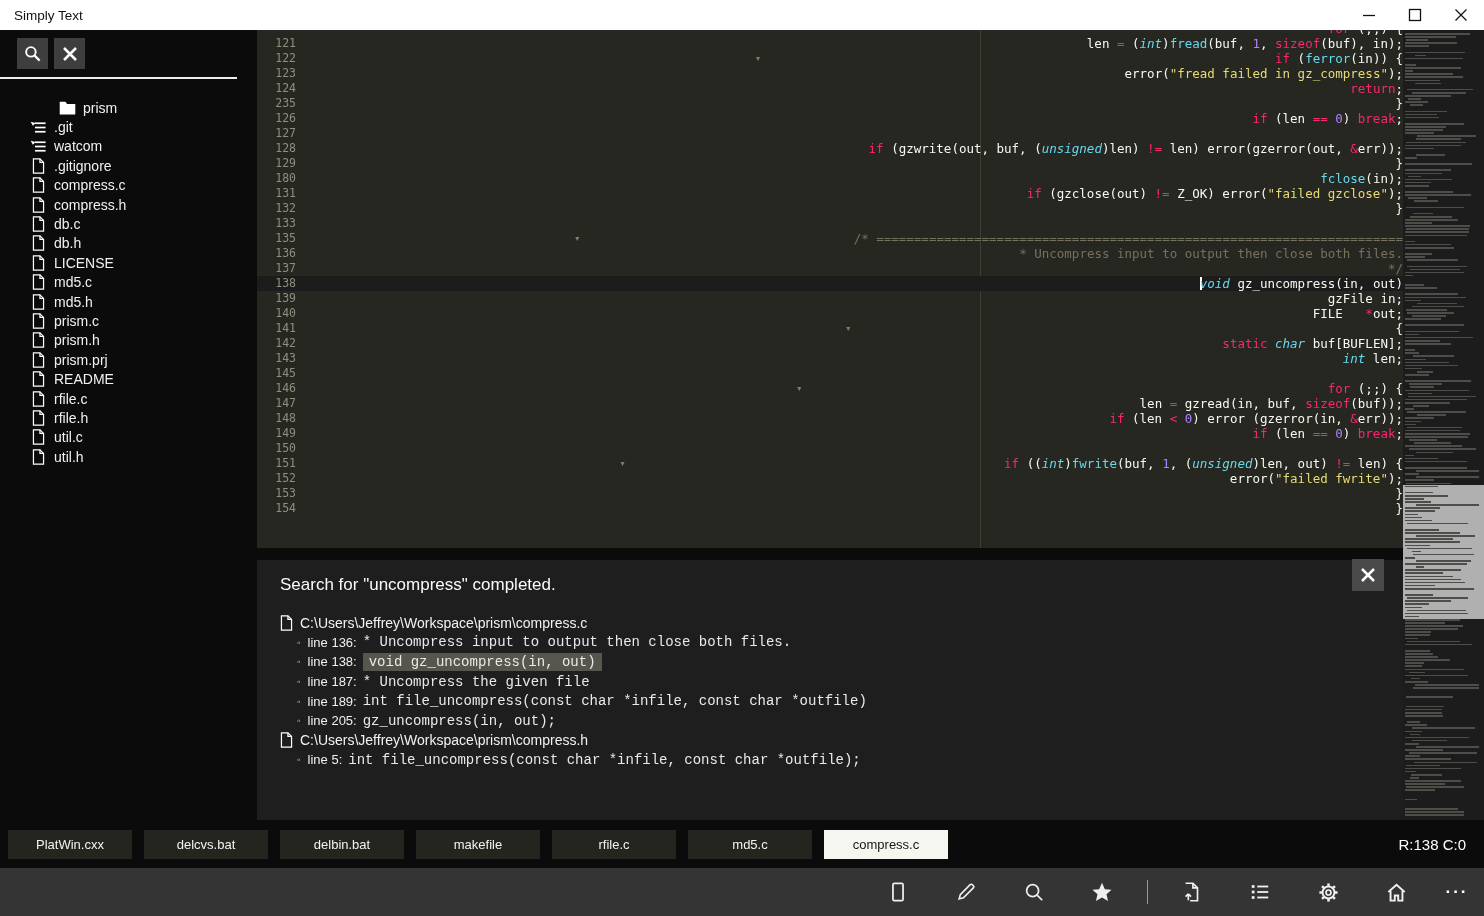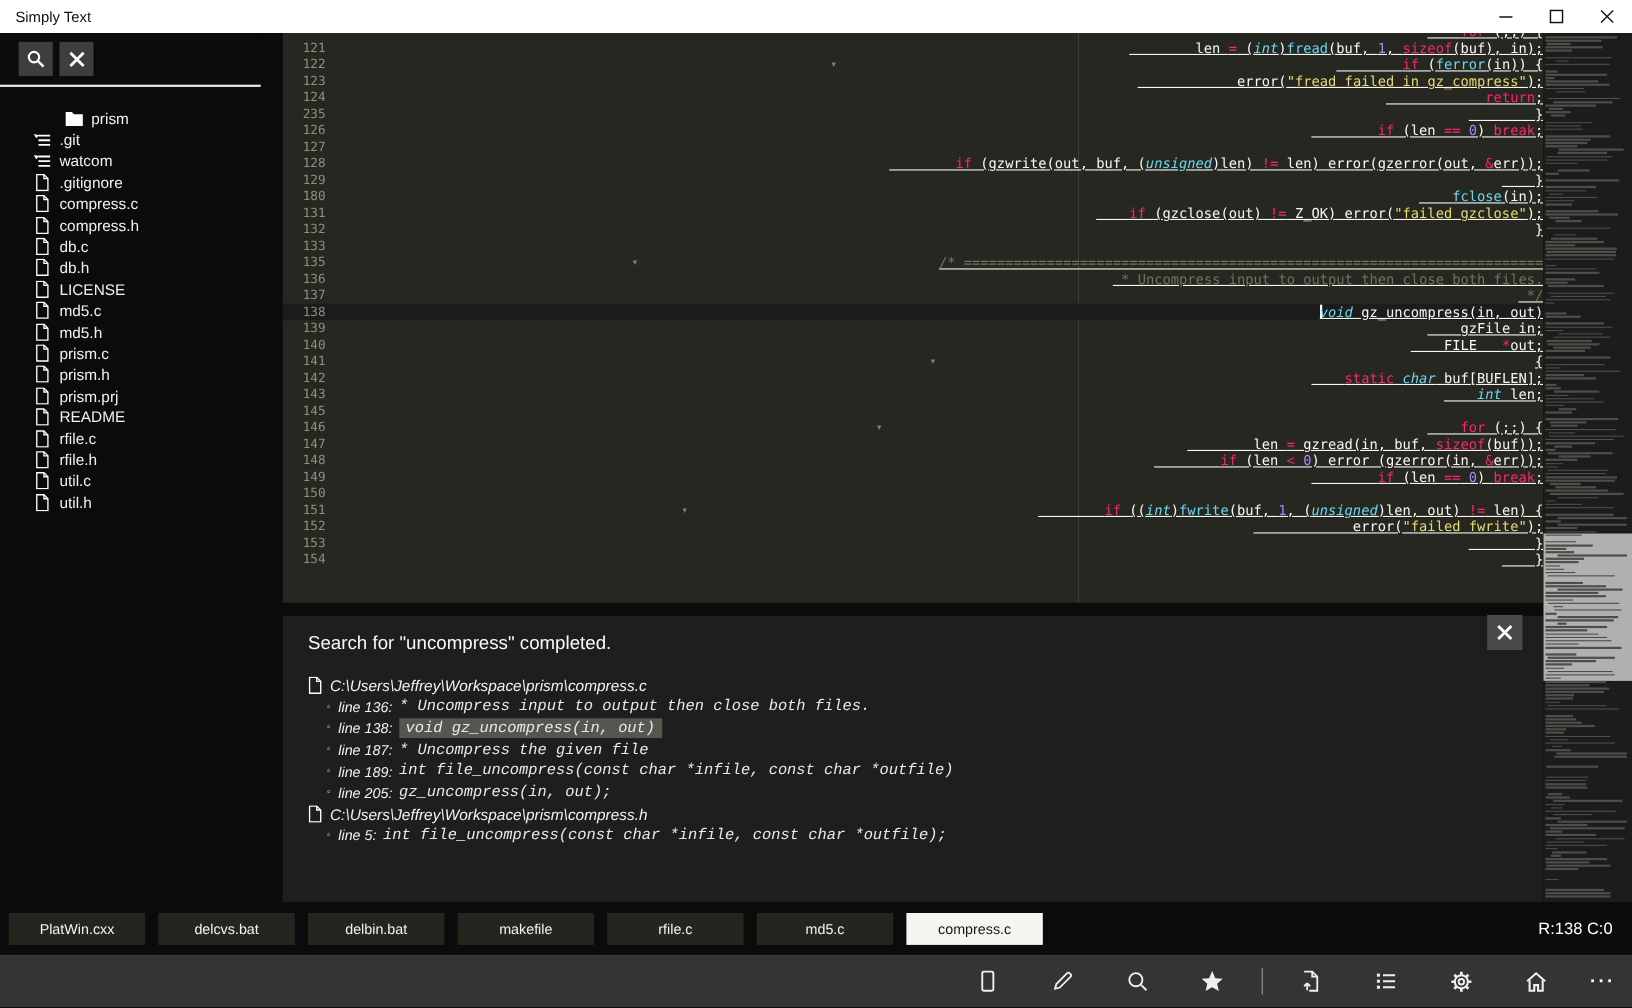--- a/index.html
+++ b/index.html
@@ -31,35 +31,35 @@
 
   
   .editor { position:absolute; left:257px; top:0; width:1146px; height:518px; background:#272721; overflow:hidden; }
   .ruler { position:absolute; left:723px; top:0; bottom:0; width:1px; background:#3e3e36; }
   #code-lines { position:relative; margin-top:-9px; }
   .crow { position:relative; display:flex; height:15px; line-height:15px;
           font-family:"DejaVu Sans Mono",monospace; font-size:12.5px; white-space:pre;justify-content:space-between; }
   .crow.current { background:#1c1c1c; }
   .crow .ln { flex:none; width:44px; text-align:right; padding-right:5px; color:#8f8f7e; font-size:11.5px; }
   .crow .fold { flex:none; width:13px; text-align:center; color:#80806f; font-size:8px; font-family:"DejaVu Sans",sans-serif; }
-  .crow .code { color:#f8f8f2;text-decoration:underline; }
+  .crow .code { color:#f8f8f2; }
   .tok-k { color:#f92672; }
   .tok-t { color:#66d9ef; font-style:italic; }
   .tok-f { color:#66d9ef; }
   .tok-s { color:#e6db74; }
   .tok-n { color:#ae81ff; }
   .tok-c { color:#75715e; }
   .cursor { display:inline-block; width:2px; height:13px; background:#ffffff; vertical-align:-2px; margin-right:-2px; }
 
   
   .search-panel { position:absolute; left:257px; top:530px; width:1146px; height:260px; background:#1e1e1e; color:#f0f0f0; }
   .panel-head { position:relative; height:36px; padding:15px 0 0 23px; }
   .panel-title { font-size:17px; color:#fafafa; }
   .panel-close { position:absolute; right:19px; top:-1px; width:32px; height:32px; background:#4a4a4a; display:flex; align-items:center; justify-content:center; }
-  #results { margin-top:17px; padding-left:23px;font-style:italic; }
+  #results { margin-top:17px; padding-left:23px; }
   .frow { height:19.6px; display:flex; align-items:center; }
   .frow .ficn { display:flex; align-items:center; margin-right:7px; }
   .frow .fpath { font-size:14px; color:#f2f2f2; }
   .mrow { height:19.6px; display:flex; align-items:center; padding-left:17px; }
   .mrow .bullet { color:#d8d8d8; font-size:10px; margin-right:7px; }
   .mrow .mlabel { font-size:13px; color:#f0f0f0; margin-right:6px; }
   .mrow .mcode { font-family:"Liberation Mono",monospace; font-size:14px; color:#e9e9e9; white-space:pre; }
   .mrow .mcode.hl { background:#56564f; padding:1px 6px; }
 
   

